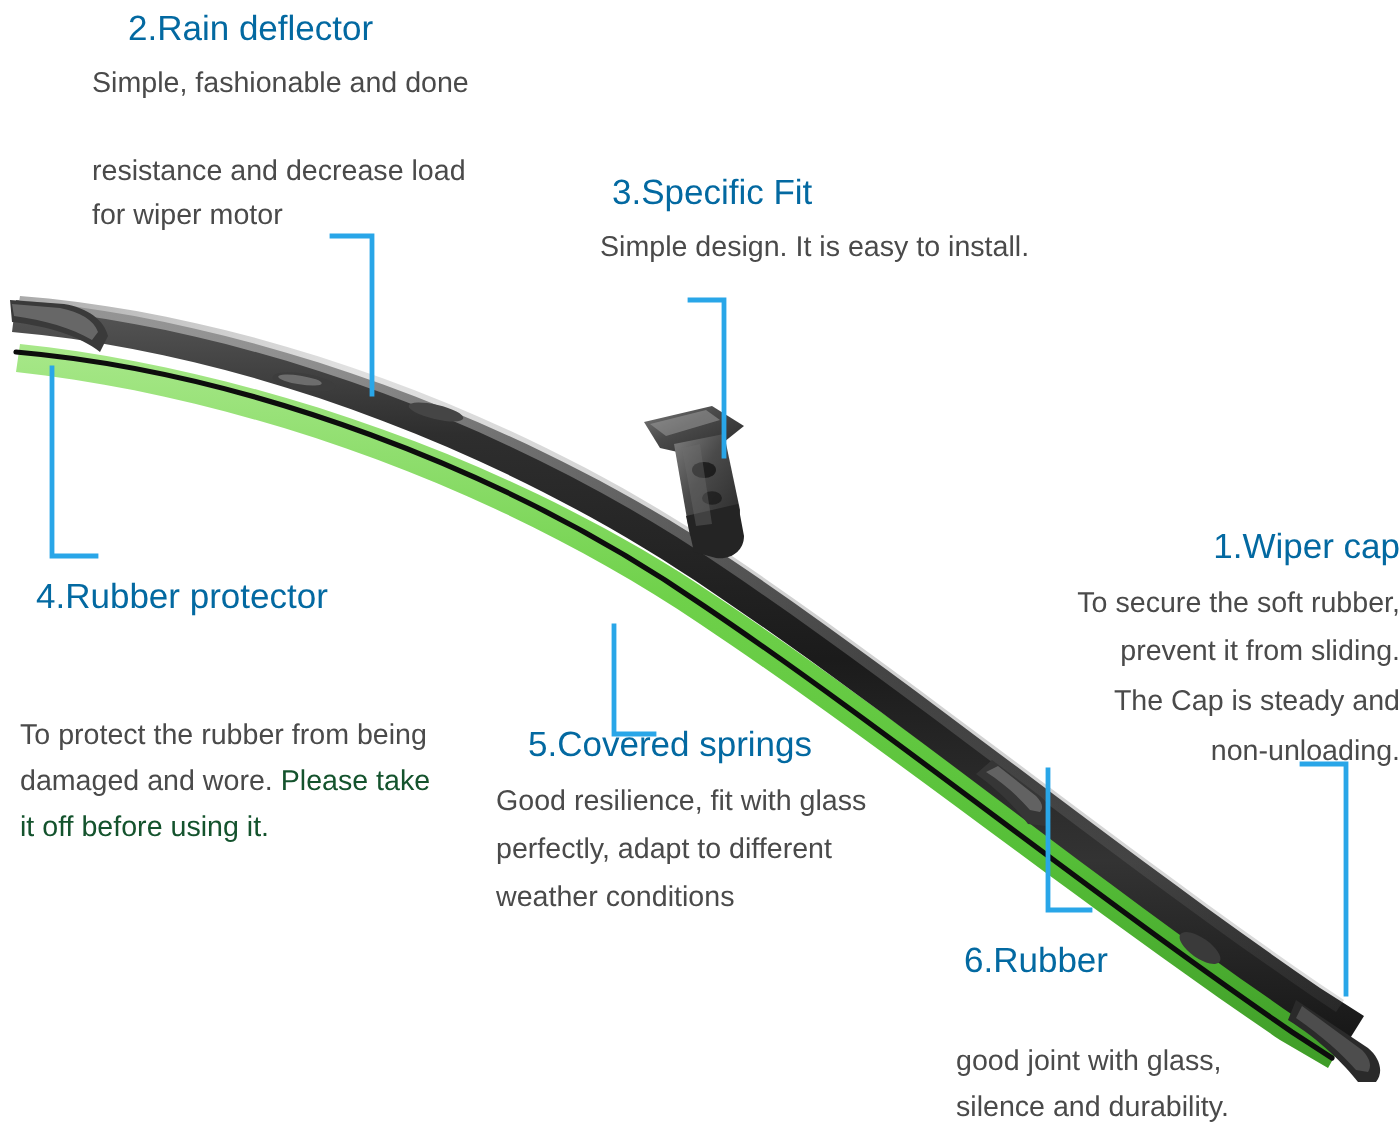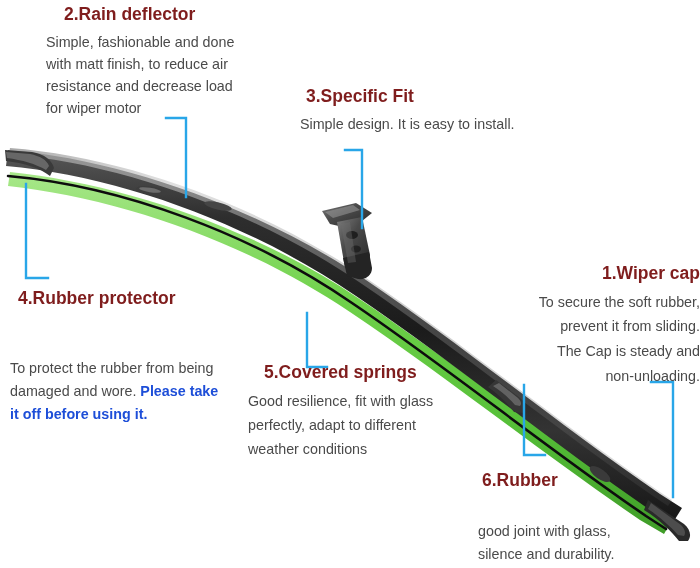--- a/index.html
+++ b/index.html
@@ -29,36 +29,36 @@
     position: absolute;
     left: 0; top: 0;
     width: 700px; height: 568px;
     pointer-events: none;
   }
   
   .callout {
     position: absolute;
   }
   .callout-title {
-    color: #7f1d1d;
+    color: #0369a1;
     font-size: 17.5px;
-    font-weight: bold;
+    font-weight: normal;
     line-height: 1.25;
     margin: 0 0 5px 0;
     white-space: nowrap;
   }
   .callout-body {
     color: #4a4a4a;
     font-size: 14.3px;
     line-height: 1.55;
     margin: 0;
   }
   .warn {
-    color: #1d4ed8;
-    font-weight: bold;
+    color: #14532d;
+    font-weight: normal;
     text-align: center;
   }
   
   #callout-2 { left: 46px;  top: 4px;  width: 268px; }
   #callout-2 .callout-title { padding-left: 18px; }
 
   #callout-3 { left: 300px; top: 86px; width: 300px; }
   #callout-3 .callout-title { padding-left: 6px; }
   #callout-3 .callout-body { padding-left: 0px; }
 
@@ -193,21 +193,21 @@
       <path d="M 524,385 L 524,455 L 545,455"></path>
 
       <path d="M 651,382 L 673,382 L 673,497"></path>
     </g>
   </svg>
 
   <div class="callout" id="callout-2">
     <div class="callout-title">2.Rain deflector</div>
     <div class="callout-body">
       <span>Simple, fashionable and done</span><br>
-      <span>with matt finish,  to reduce air</span><br>
+      <br>
       <span>resistance and decrease load</span><br>
       <span>for wiper motor</span>
     </div>
   </div>
 
   <div class="callout" id="callout-3">
     <div class="callout-title">3.Specific Fit</div>
     <div class="callout-body">
       <span>Simple design. It is easy to install.</span>
     </div>

